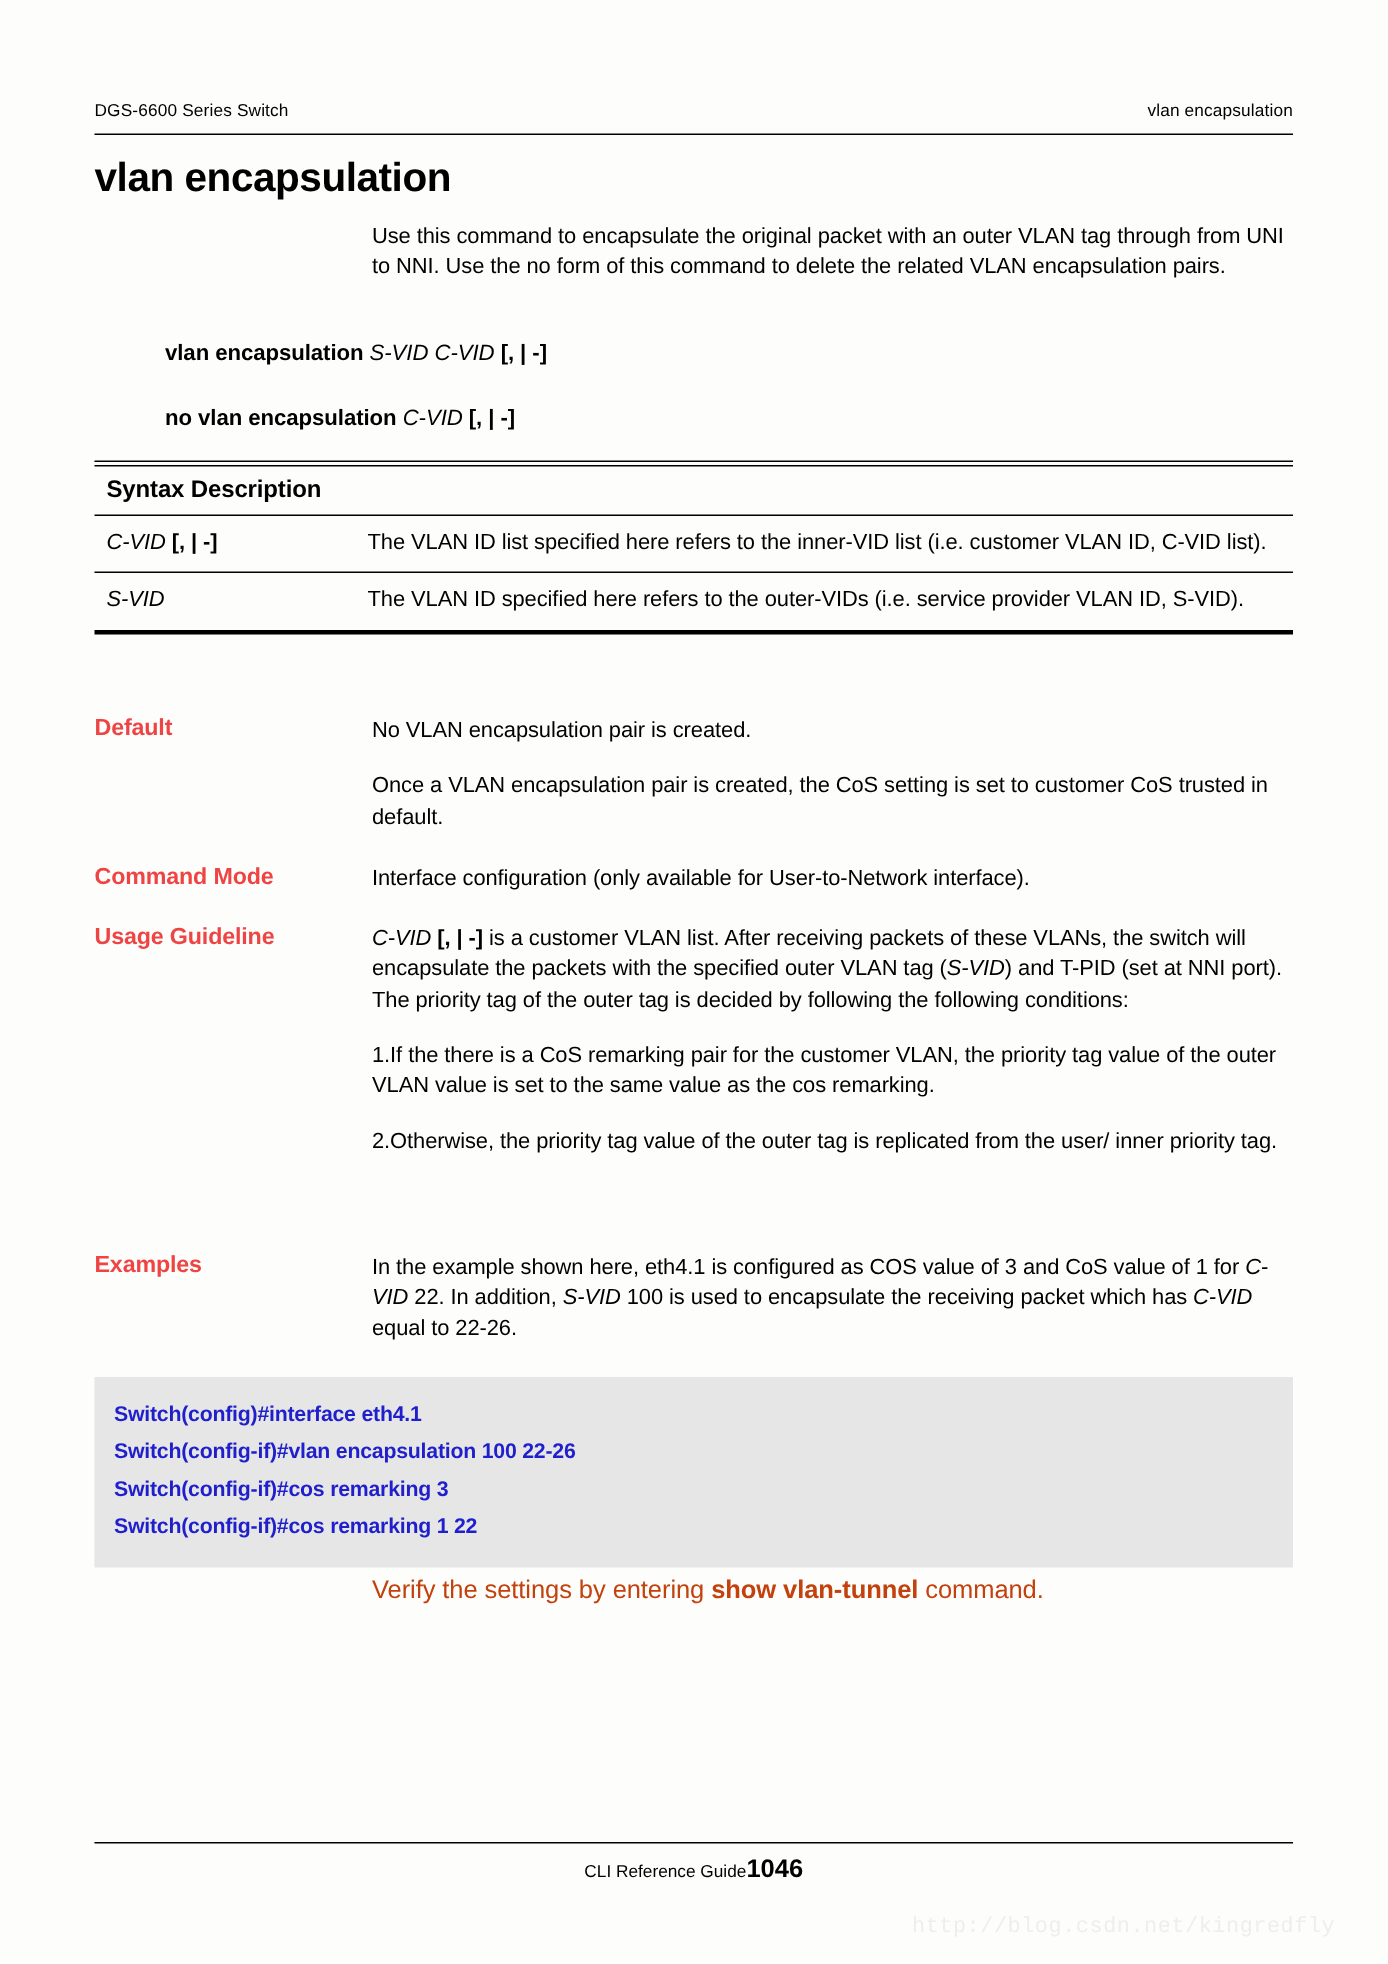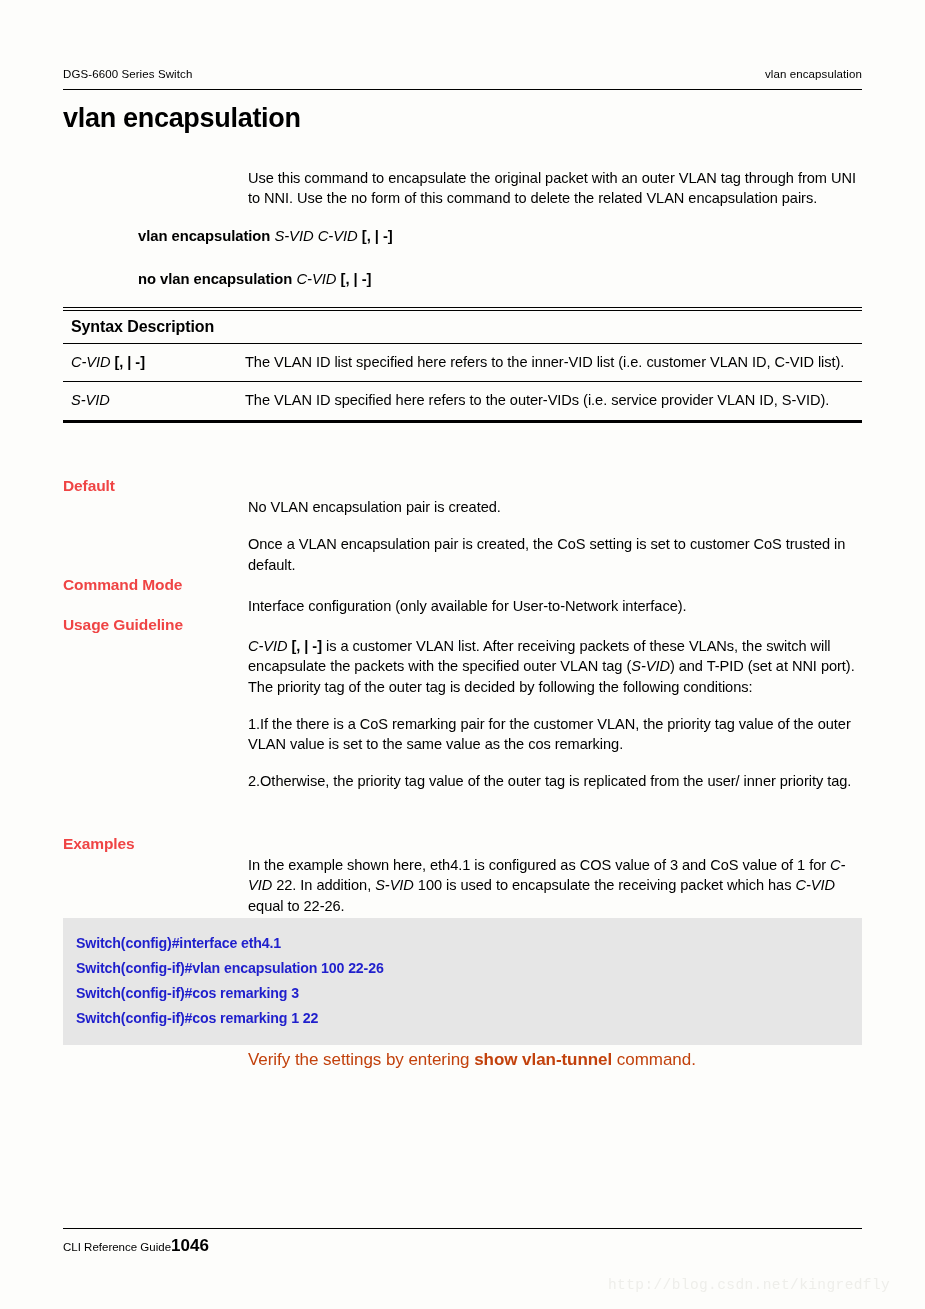--- a/index.html
+++ b/index.html
@@ -68,35 +68,33 @@
     font-weight: bold;
     color: #ef4444;
     letter-spacing: -0.1px;
   }
   .body {
     margin-left: 185px;
     font-size: 14.6px;
     line-height: 20.3px;
     color: #000;
     letter-spacing: -0.05px;
-    margin-top: 20px;
   }
   .body p { margin: 0; }
   .body p + p { margin-top: 17px; }
   i.var { font-style: italic; }
   b.bd { font-weight: bold; }
 
   
   .syntax-line {
     position: absolute;
     left: 110px;
     font-size: 14.8px;
     color: #000;
     letter-spacing: -0.05px;
-    margin-left: 28px;
   }
   .syntax-line .cmd { font-weight: bold; }
 
   
   .sd-table {
     position: absolute;
     left: 63px;
     width: 799px;
   }
   .rule-thick { height: 3px; background: #000; width: 100%; }
@@ -159,21 +157,21 @@
     width: 799px;
     height: 1px;
     background: #000;
   }
   .footer {
     position: absolute;
     left: 63px;
     top: 1236px;
     width: 799px;
     display: flex;
-    justify-content: flex-start;
+    justify-content: center;
     align-items: baseline;
   }
   .footer-left { font-size: 11.5px; color: #000; }
   .footer-page { font-size: 17px; font-weight: bold; color: #000; }
 
   
   .watermark {
     position: absolute;
     left: 608px;
     top: 1277px;

